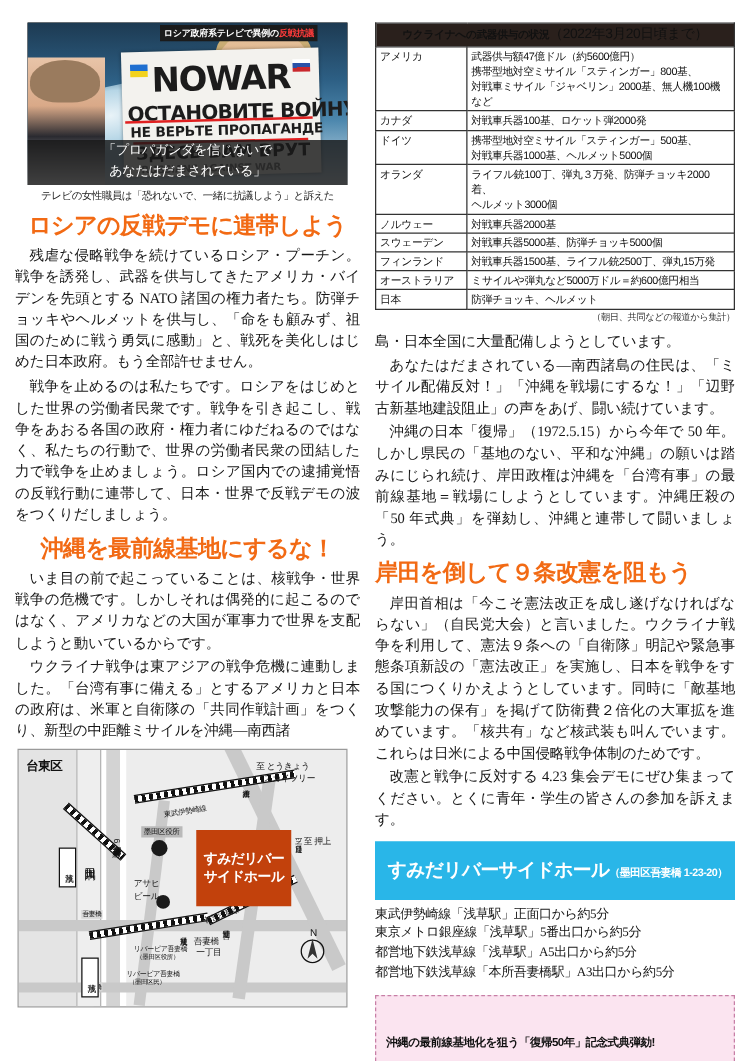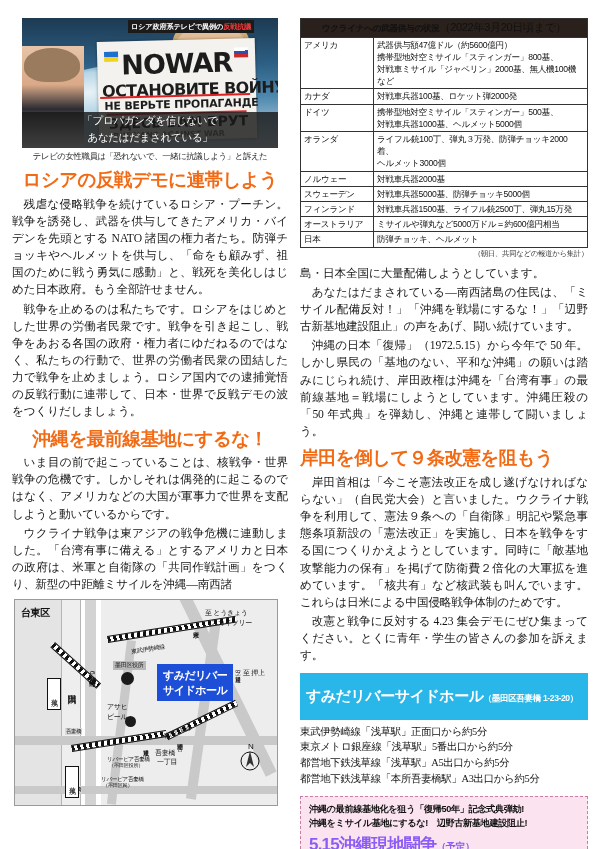--- a/index.html
+++ b/index.html
@@ -80,50 +80,50 @@
       font-weight:700;font-size:11.3px;text-align:center;padding:3px 2px;letter-spacing:-.3px;}
   .tbl-title .small{font-size:11px;font-weight:400;}
   .tbl td{border:1px solid #333;font-family:"Liberation Sans",sans-serif;font-size:8.6px;
       line-height:1.42;padding:1px 3px;vertical-align:top;letter-spacing:-.3px;color:#111;}
   .tbl td.c1{width:66px;white-space:nowrap;}
   .tbl-src{font-family:"Liberation Sans",sans-serif;font-size:7.4px;text-align:right;
       color:#333;margin:0 0 6px 0;letter-spacing:-.3px;}
 
   
   .venue{background:#29B6E8;color:#fff;font-family:"Liberation Sans",sans-serif;font-weight:700;
-      font-size:15px;padding:14px 6px;letter-spacing:-.5px;margin-top:8px;}
+      font-size:15px;padding:14px 6px;letter-spacing:-.5px;margin-top:8px;text-align:right;}
   .venue .addr{font-size:8.6px;font-weight:700;letter-spacing:-.4px;}
   .access{margin:4px 0 0 0;padding:0;list-style:none;}
   .access li{font-family:"Liberation Serif","DejaVu Serif",serif;font-size:10.4px;line-height:1.52;
       letter-spacing:-.3px;color:#151515;}
 
   
   .pinkbox{margin-top:9px;background:#FBE4F0;border:1px dashed #c77fa6;padding:6px 8px 8px 8px;}
   .pk-line{font-family:"Liberation Sans",sans-serif;font-weight:700;font-size:9.2px;line-height:1.5;
-      letter-spacing:-.4px;color:#111;}
+      letter-spacing:-.4px;color:#111;margin-top:25px;}
   .pk-title{font-family:"Liberation Sans",sans-serif;font-weight:700;font-size:17px;
       letter-spacing:-.8px;margin:3px 0 4px 0;color:#8b5cf6;}
   .pk-title .yotei{font-size:10px;letter-spacing:-.4px;}
 
   
   .map{position:relative;width:262px;height:205px;margin:6px 0 0 2px;border:1px solid #9a9a9a;
       background:#ffffff;overflow:hidden;}
   .mroad{position:absolute;background:#c9c9c9;}
   .mriver{position:absolute;background:#eeeeee;border-left:1px solid #b5b5b5;border-right:1px solid #b5b5b5;}
   .mblk{position:absolute;background:#e4e4e4;}
   .mlabel{position:absolute;font-family:"Liberation Sans",sans-serif;font-size:6px;color:#111;
       letter-spacing:-.3px;white-space:nowrap;}
   .mlabel.v{writing-mode:vertical-rl;}
   .mward{position:absolute;font-family:"Liberation Sans",sans-serif;font-weight:700;font-size:10px;
       color:#111;letter-spacing:-.4px;}
   .stabox{position:absolute;background:#fff;border:1.4px solid #111;
       font-family:"Liberation Sans",sans-serif;font-size:7px;text-align:center;color:#111;
       writing-mode:vertical-rl;padding:2px 1px;letter-spacing:-.3px;}
-  .calloutbox{position:absolute;background:#1d4ed8;color:#fff;font-family:"Liberation Sans",sans-serif;
-      font-weight:700;font-size:11px;line-height:1.3;padding:4px 6px;letter-spacing:-.5px;text-align:left;}
+  .calloutbox{position:absolute;background:#c2410c;color:#fff;font-family:"Liberation Sans",sans-serif;
+      font-weight:700;font-size:11px;line-height:1.3;padding:16px 6px;letter-spacing:-.5px;text-align:left;}
   .dotbig{position:absolute;width:13px;height:13px;border-radius:50%;background:#1a1a1a;}
   .dotsm{position:absolute;width:9px;height:9px;border-radius:50%;background:#1a1a1a;}
   .rail{position:absolute;height:5px;background:
       repeating-linear-gradient(90deg,#111 0 3px,#fff 3px 6px);border-top:1px solid #111;border-bottom:1px solid #111;}
   .compass{position:absolute;right:14px;bottom:34px;width:26px;height:30px;}
 </style>
 </head>
 <body>
 
 <div class="page">

